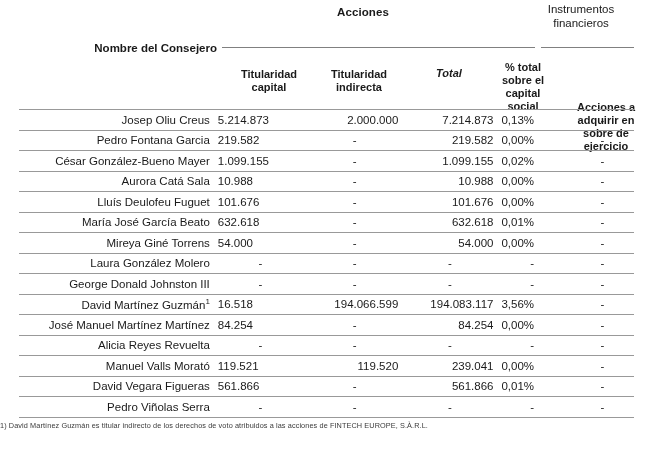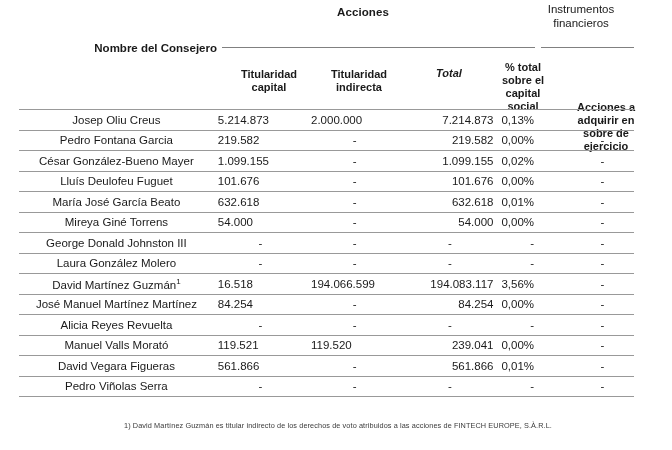--- a/index.html
+++ b/index.html
@@ -105,43 +105,42 @@
   }
   table.main tr { height: 20.5px; }
   table.main td {
     border-top: 1px solid #999999;
     padding: 0 4px;
     vertical-align: middle;
     white-space: nowrap;
   }
   table.main tr:last-child td { border-bottom: 1px solid #999999; margin-top: 48px; }
 
-  td.c-name   { width: 192px; text-align: center;  padding-left: 8px; }
+  td.c-name   { width: 192px; text-align: right;  padding-left: 8px; }
   td.c-dir    { width: 92px;  text-align: left; padding-right: 12px; }
-  td.c-ind    { width: 92px;  padding-right: 12px; }
+  td.c-ind    { width: 92px;  text-align: right; padding-right: 12px; }
   td.c-tot    { width: 92px;  text-align: right; padding-right: 12px; }
   td.c-pct    { width: 72px;  text-align: left;  padding-left: 14px; }
   td.c-adq    { width: 75px;  text-align: center; }
 
   td.dash { text-align: center !important; padding-left: 0 !important; padding-right: 0 !important; }
   td.dash-pct { text-align: center !important; padding-left: 0 !important; }
 
   sup.fn { font-size: 8px; vertical-align: super; }
 
   
   .footnote {
     position: absolute;
-    left: 8px;
+    left: 0;
     top: 421px;
     width: 660px;
     font-size: 7.3px;
     color: #3a3a3a;
     letter-spacing: .1px;
     white-space: nowrap;
-    text-align: center;
   }
 </style>
 </head>
 <body>
 
 <div class="sheet">
 
   <div class="group-acciones">Acciones</div>
 
   <div class="group-instrumentos">
@@ -198,20 +197,28 @@
         </tr>
         <tr>
           <td class="c-name">César González-Bueno Mayer</td>
           <td class="c-dir">1.099.155</td>
           <td class="c-ind dash">-</td>
           <td class="c-tot">1.099.155</td>
           <td class="c-pct">0,02%</td>
           <td class="c-adq dash">-</td>
         </tr>
         <tr>
+          <td class="c-name">Aurora Catá Sala</td>
+          <td class="c-dir">10.988</td>
+          <td class="c-ind dash">-</td>
+          <td class="c-tot">10.988</td>
+          <td class="c-pct">0,00%</td>
+          <td class="c-adq dash">-</td>
+        </tr>
+        <tr>
           <td class="c-name">Lluís Deulofeu Fuguet</td>
           <td class="c-dir">101.676</td>
           <td class="c-ind dash">-</td>
           <td class="c-tot">101.676</td>
           <td class="c-pct">0,00%</td>
           <td class="c-adq dash">-</td>
         </tr>
         <tr>
           <td class="c-name">María José García Beato</td>
           <td class="c-dir">632.618</td>
@@ -222,29 +229,29 @@
         </tr>
         <tr>
           <td class="c-name">Mireya Giné Torrens</td>
           <td class="c-dir">54.000</td>
           <td class="c-ind dash">-</td>
           <td class="c-tot">54.000</td>
           <td class="c-pct">0,00%</td>
           <td class="c-adq dash">-</td>
         </tr>
         <tr>
-          <td class="c-name">George Donald Johnston III</td>
+          <td class="c-name">Laura González Molero</td>
           <td class="c-dir dash">-</td>
           <td class="c-ind dash">-</td>
           <td class="c-tot dash">-</td>
           <td class="c-pct dash-pct">-</td>
           <td class="c-adq dash">-</td>
         </tr>
         <tr>
-          <td class="c-name">Laura González Molero</td>
+          <td class="c-name">George Donald Johnston III</td>
           <td class="c-dir dash">-</td>
           <td class="c-ind dash">-</td>
           <td class="c-tot dash">-</td>
           <td class="c-pct dash-pct">-</td>
           <td class="c-adq dash">-</td>
         </tr>
         <tr>
           <td class="c-name">David Martínez Guzmán<sup class="fn">1</sup></td>
           <td class="c-dir">16.518</td>
           <td class="c-ind">194.066.599</td>

